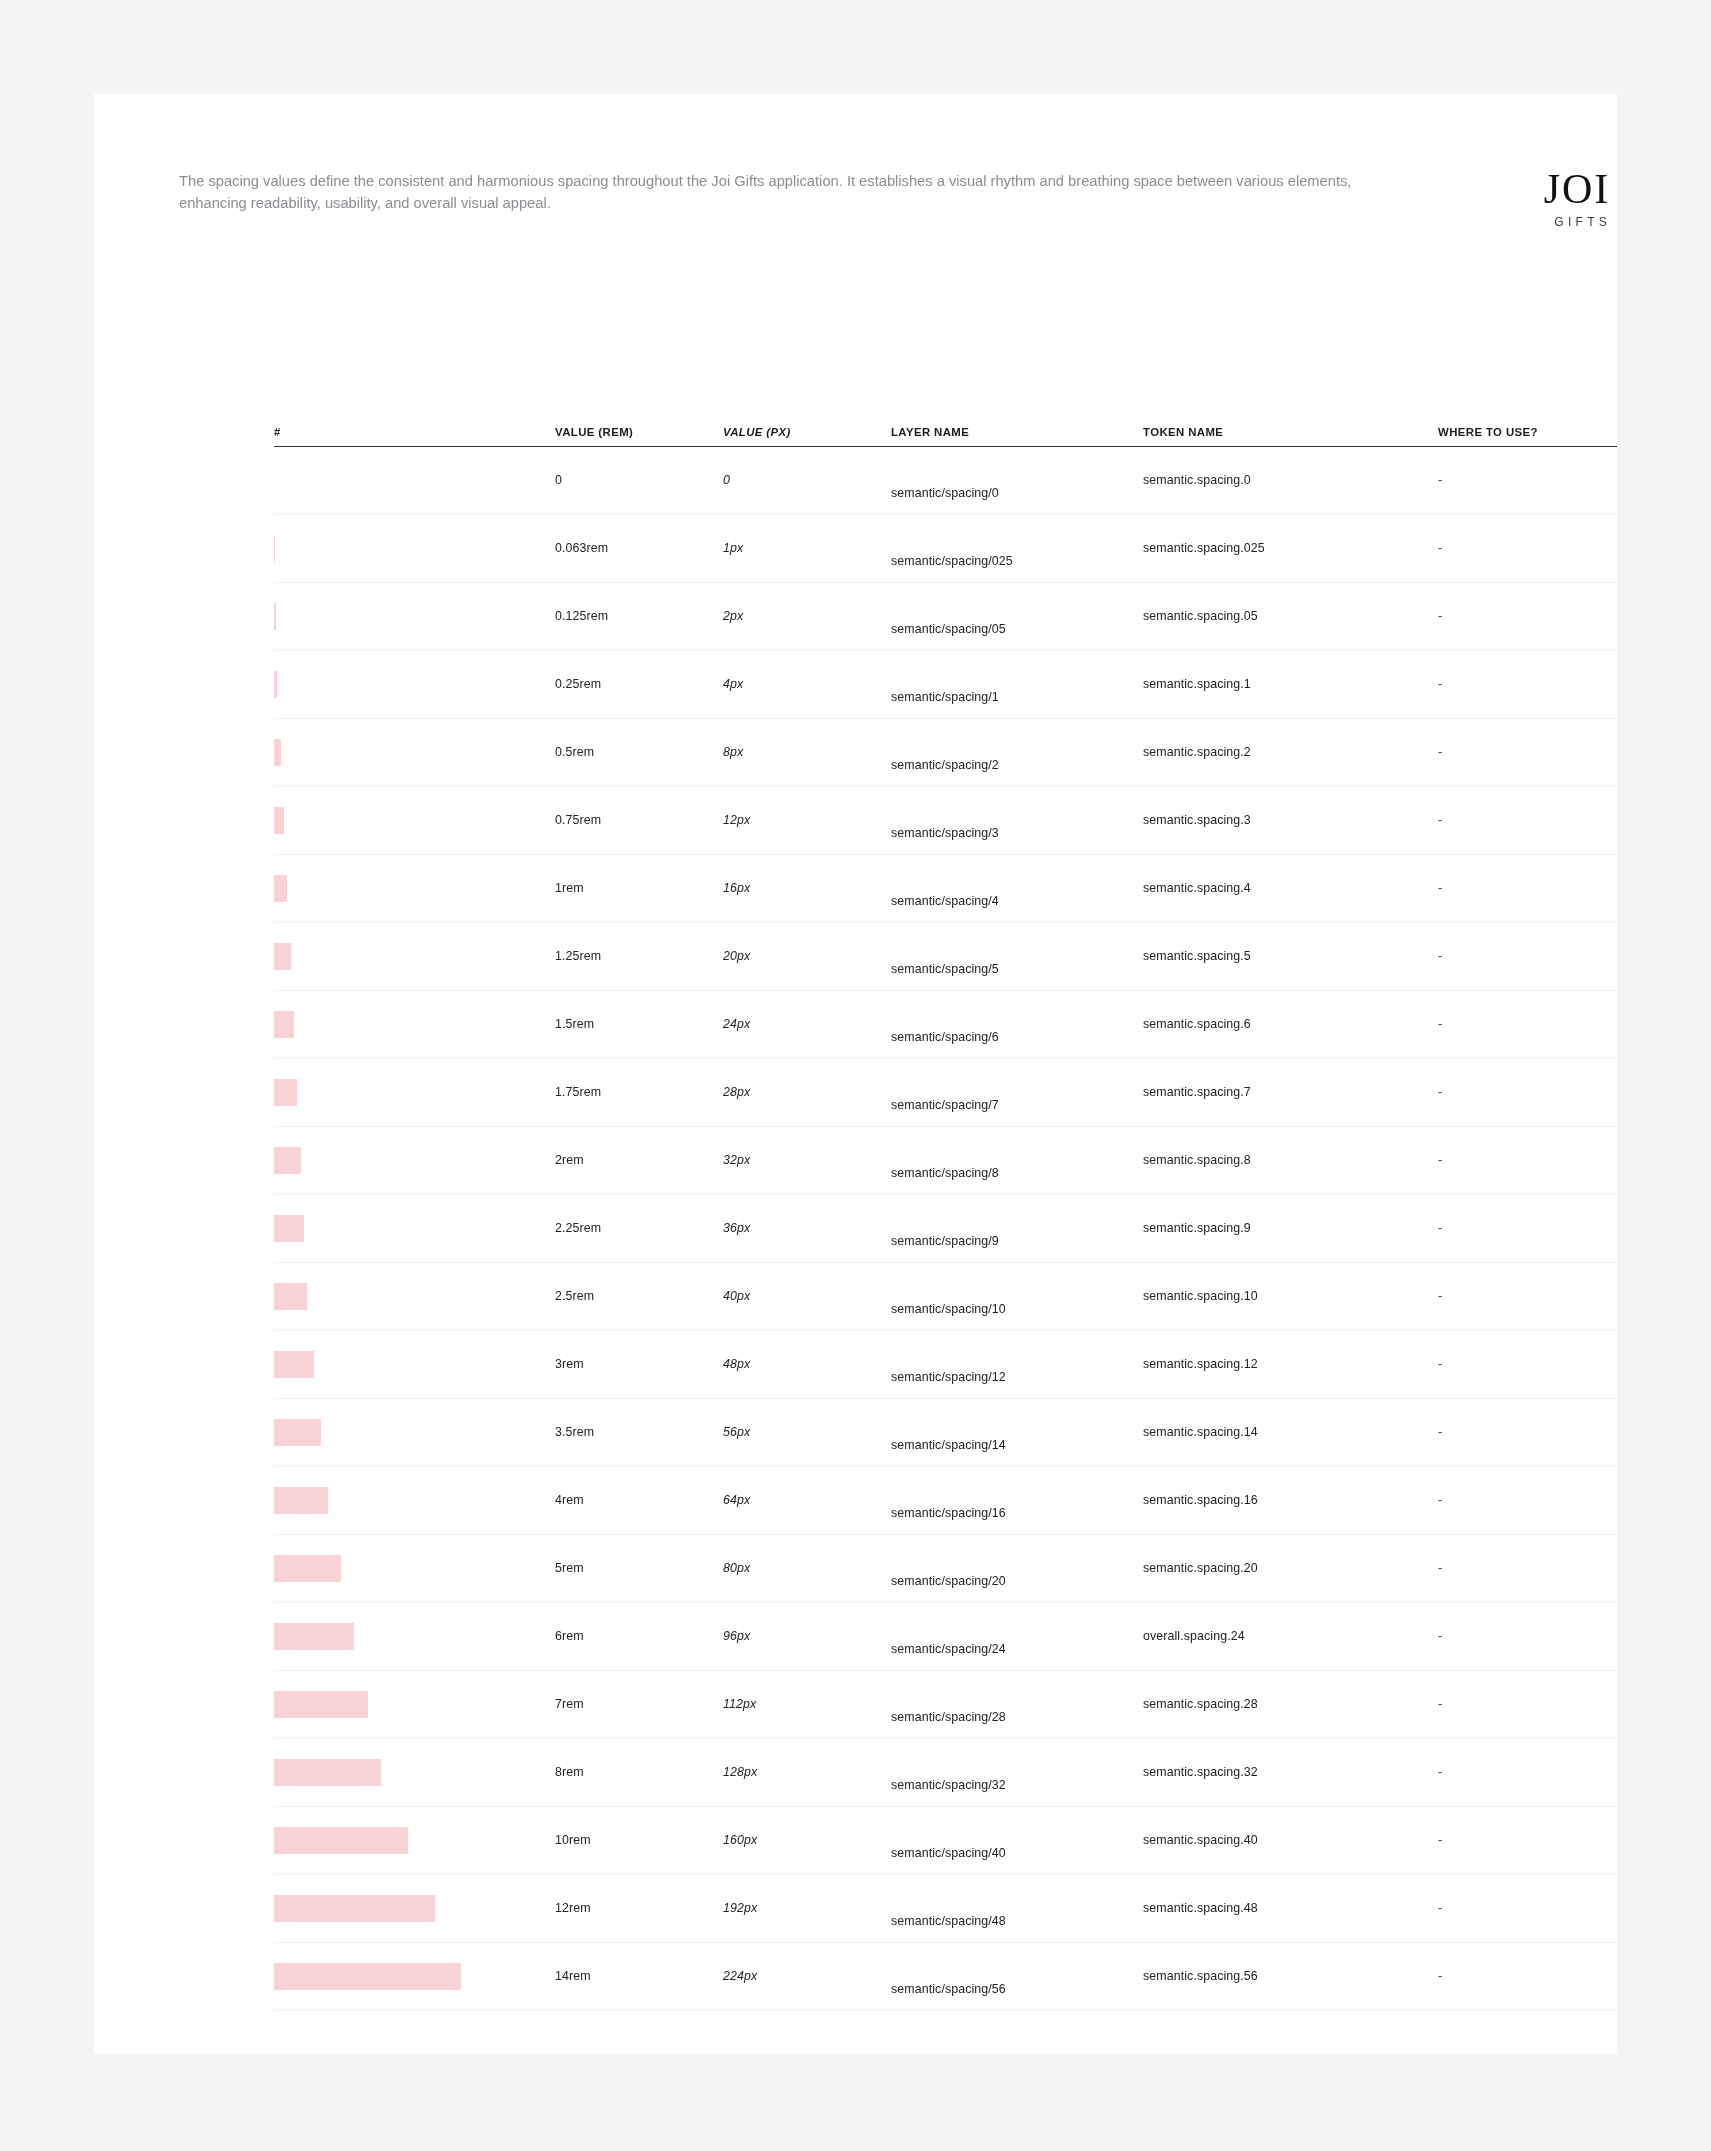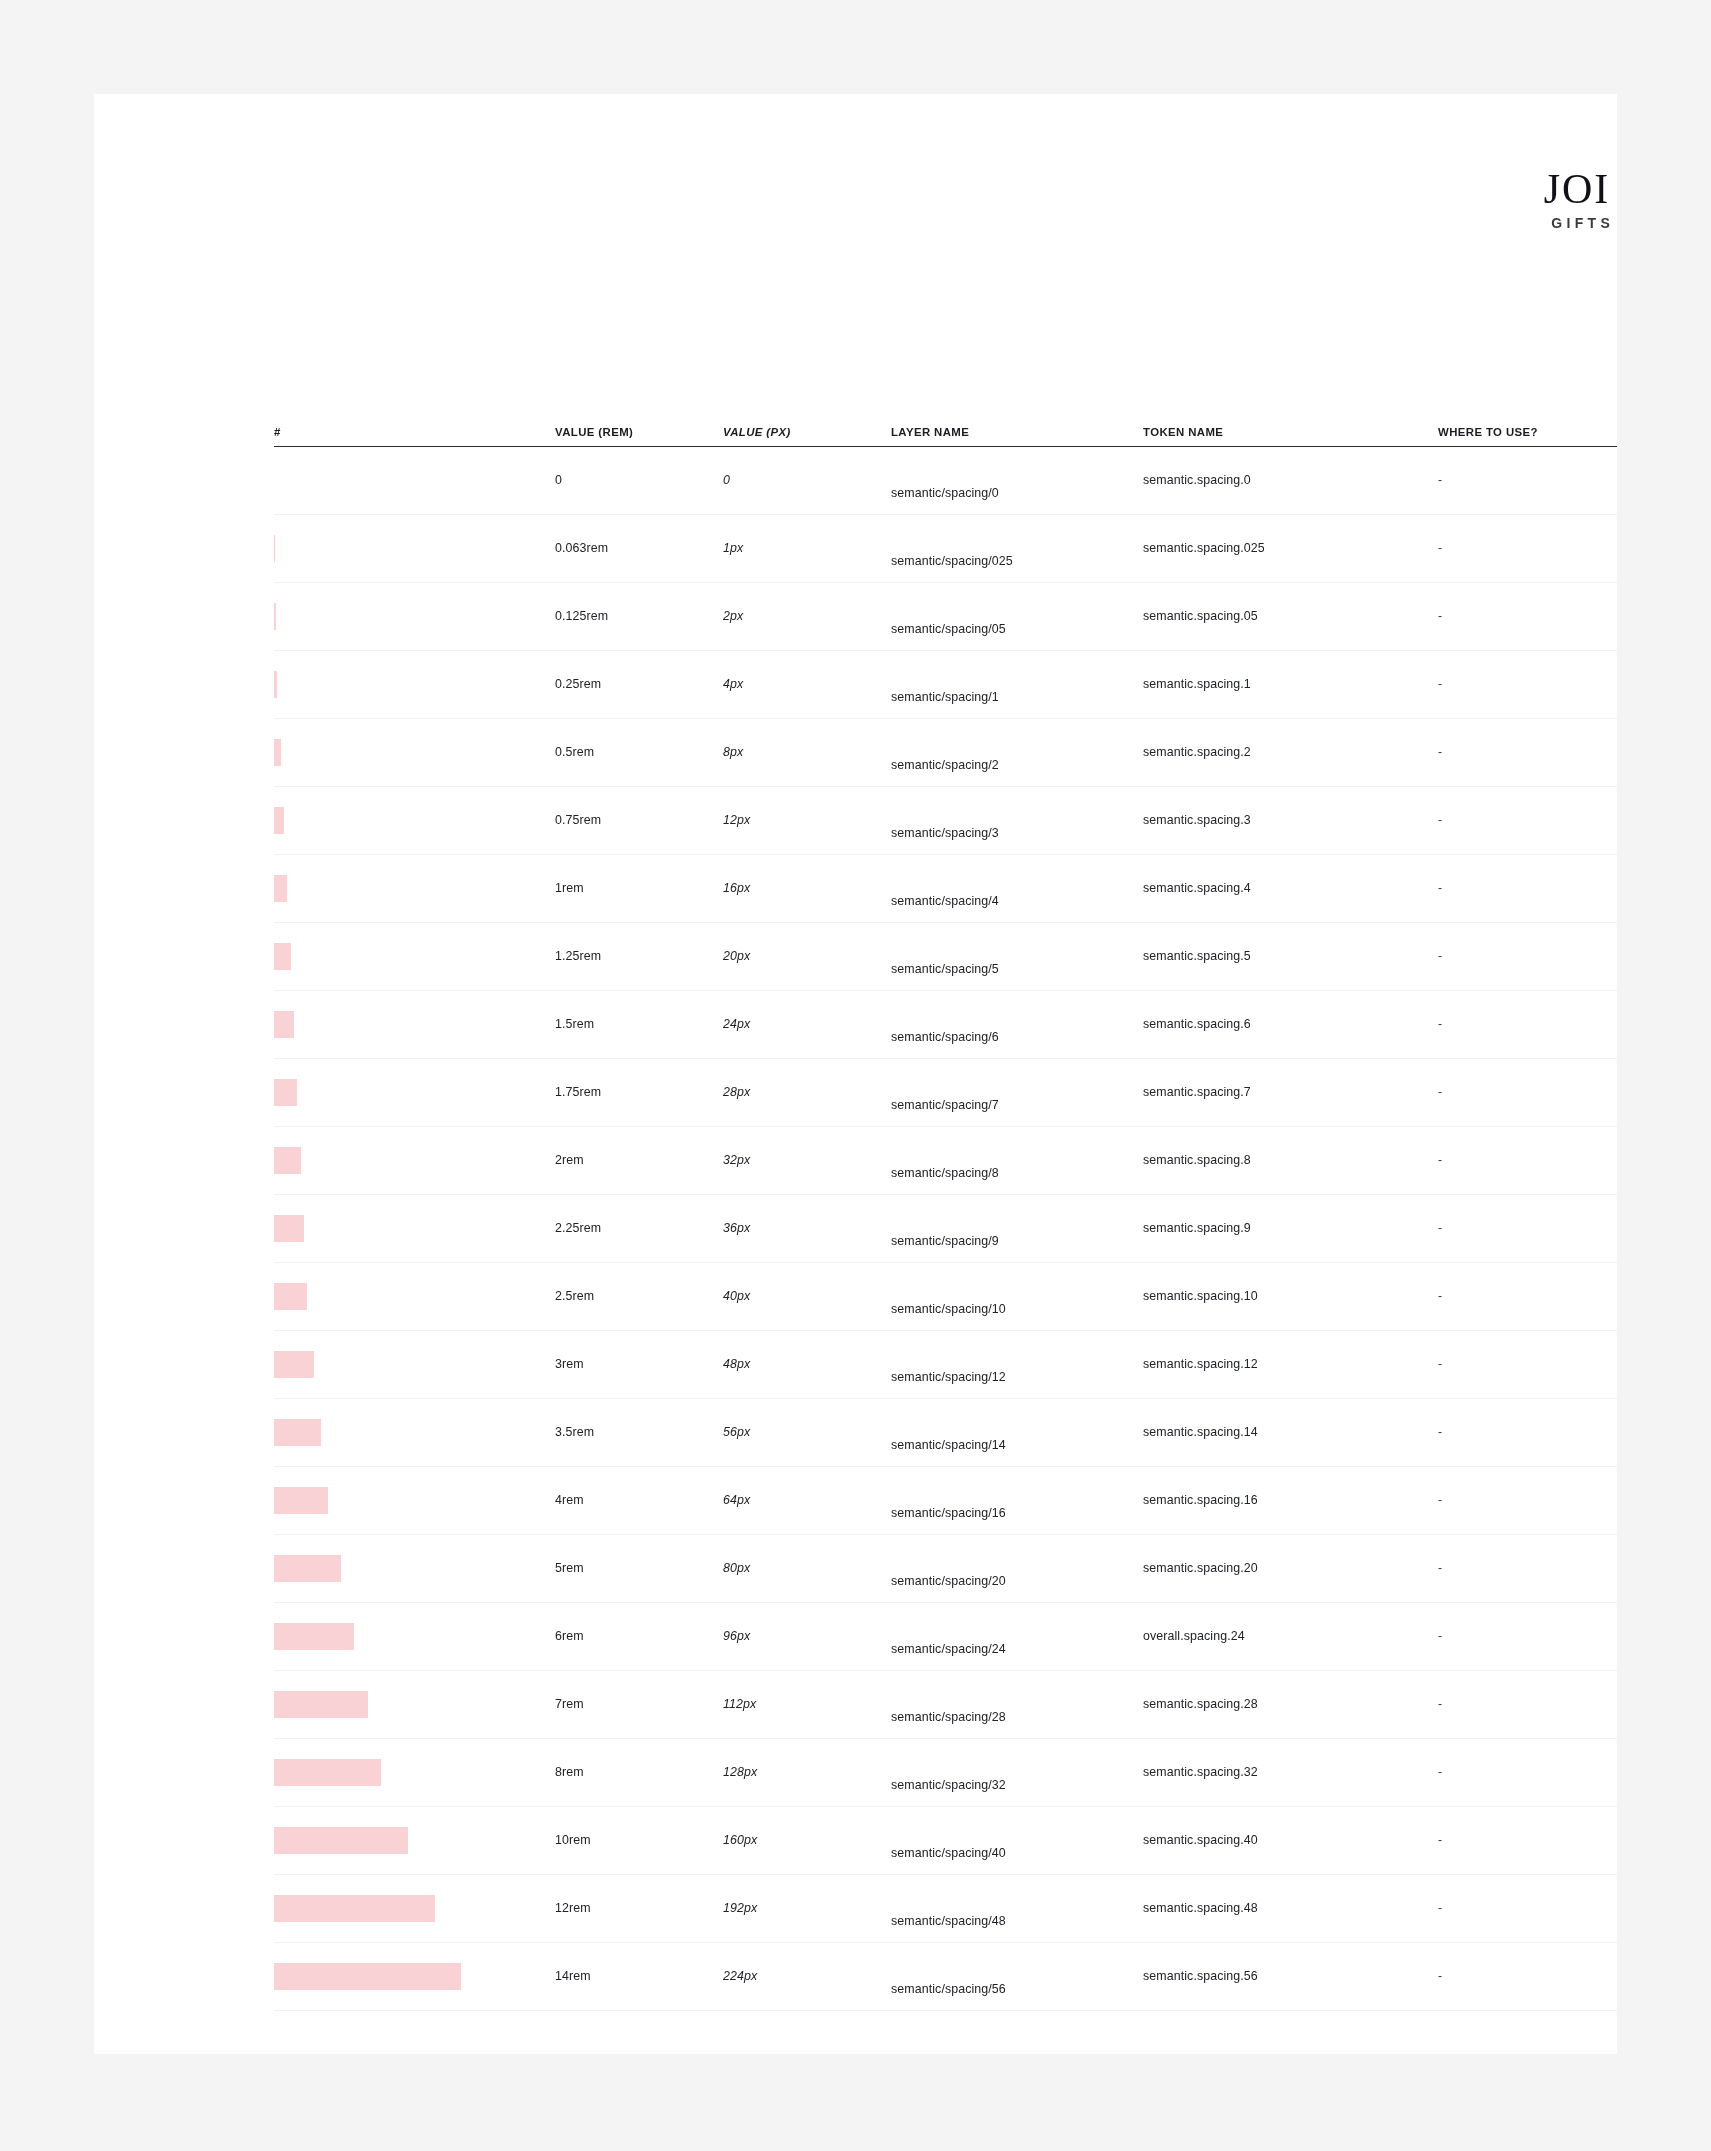--- a/index.html
+++ b/index.html
@@ -46,26 +46,25 @@
   .brand-mark{
     font-family:"Liberation Serif", serif;
     font-size:42px;
     line-height:1;
     letter-spacing:1.9px;
     color:#111215;
     white-space:nowrap;
   }
   .brand-sub{
     font-family:"Liberation Sans", sans-serif;
-    font-size:14px;
+    font-size:12px;
     letter-spacing:4.3px;
     color:#3a3b40;
     margin-top:4.8px;
     margin-left:11.4px;
-    font-weight:bold;
   }
   .spacing-table{
     position:absolute;
     left:180px;top:314px;
     width:1351px;
   }
   .thead{
     display:flex;
     align-items:flex-end;
     height:30px;
@@ -103,20 +102,21 @@
     background:#f8d2d5;
   }
   .dash{color:#33343a;}
 </style>
 </head>
 <body>
 
 <div class="page-card">
 
   <div class="header-row">
+    <p class="page-desc">The spacing values define the consistent and harmonious spacing throughout the Joi Gifts application. It establishes a visual rhythm and breathing space between various elements, enhancing readability, usability, and overall visual appeal.</p>
   </div>
 
   <div class="brand-logo">
     <div class="brand-mark">JOI</div>
     <div class="brand-sub">GIFTS</div>
   </div>
 
   <div class="spacing-table">
 
     <div class="thead">

